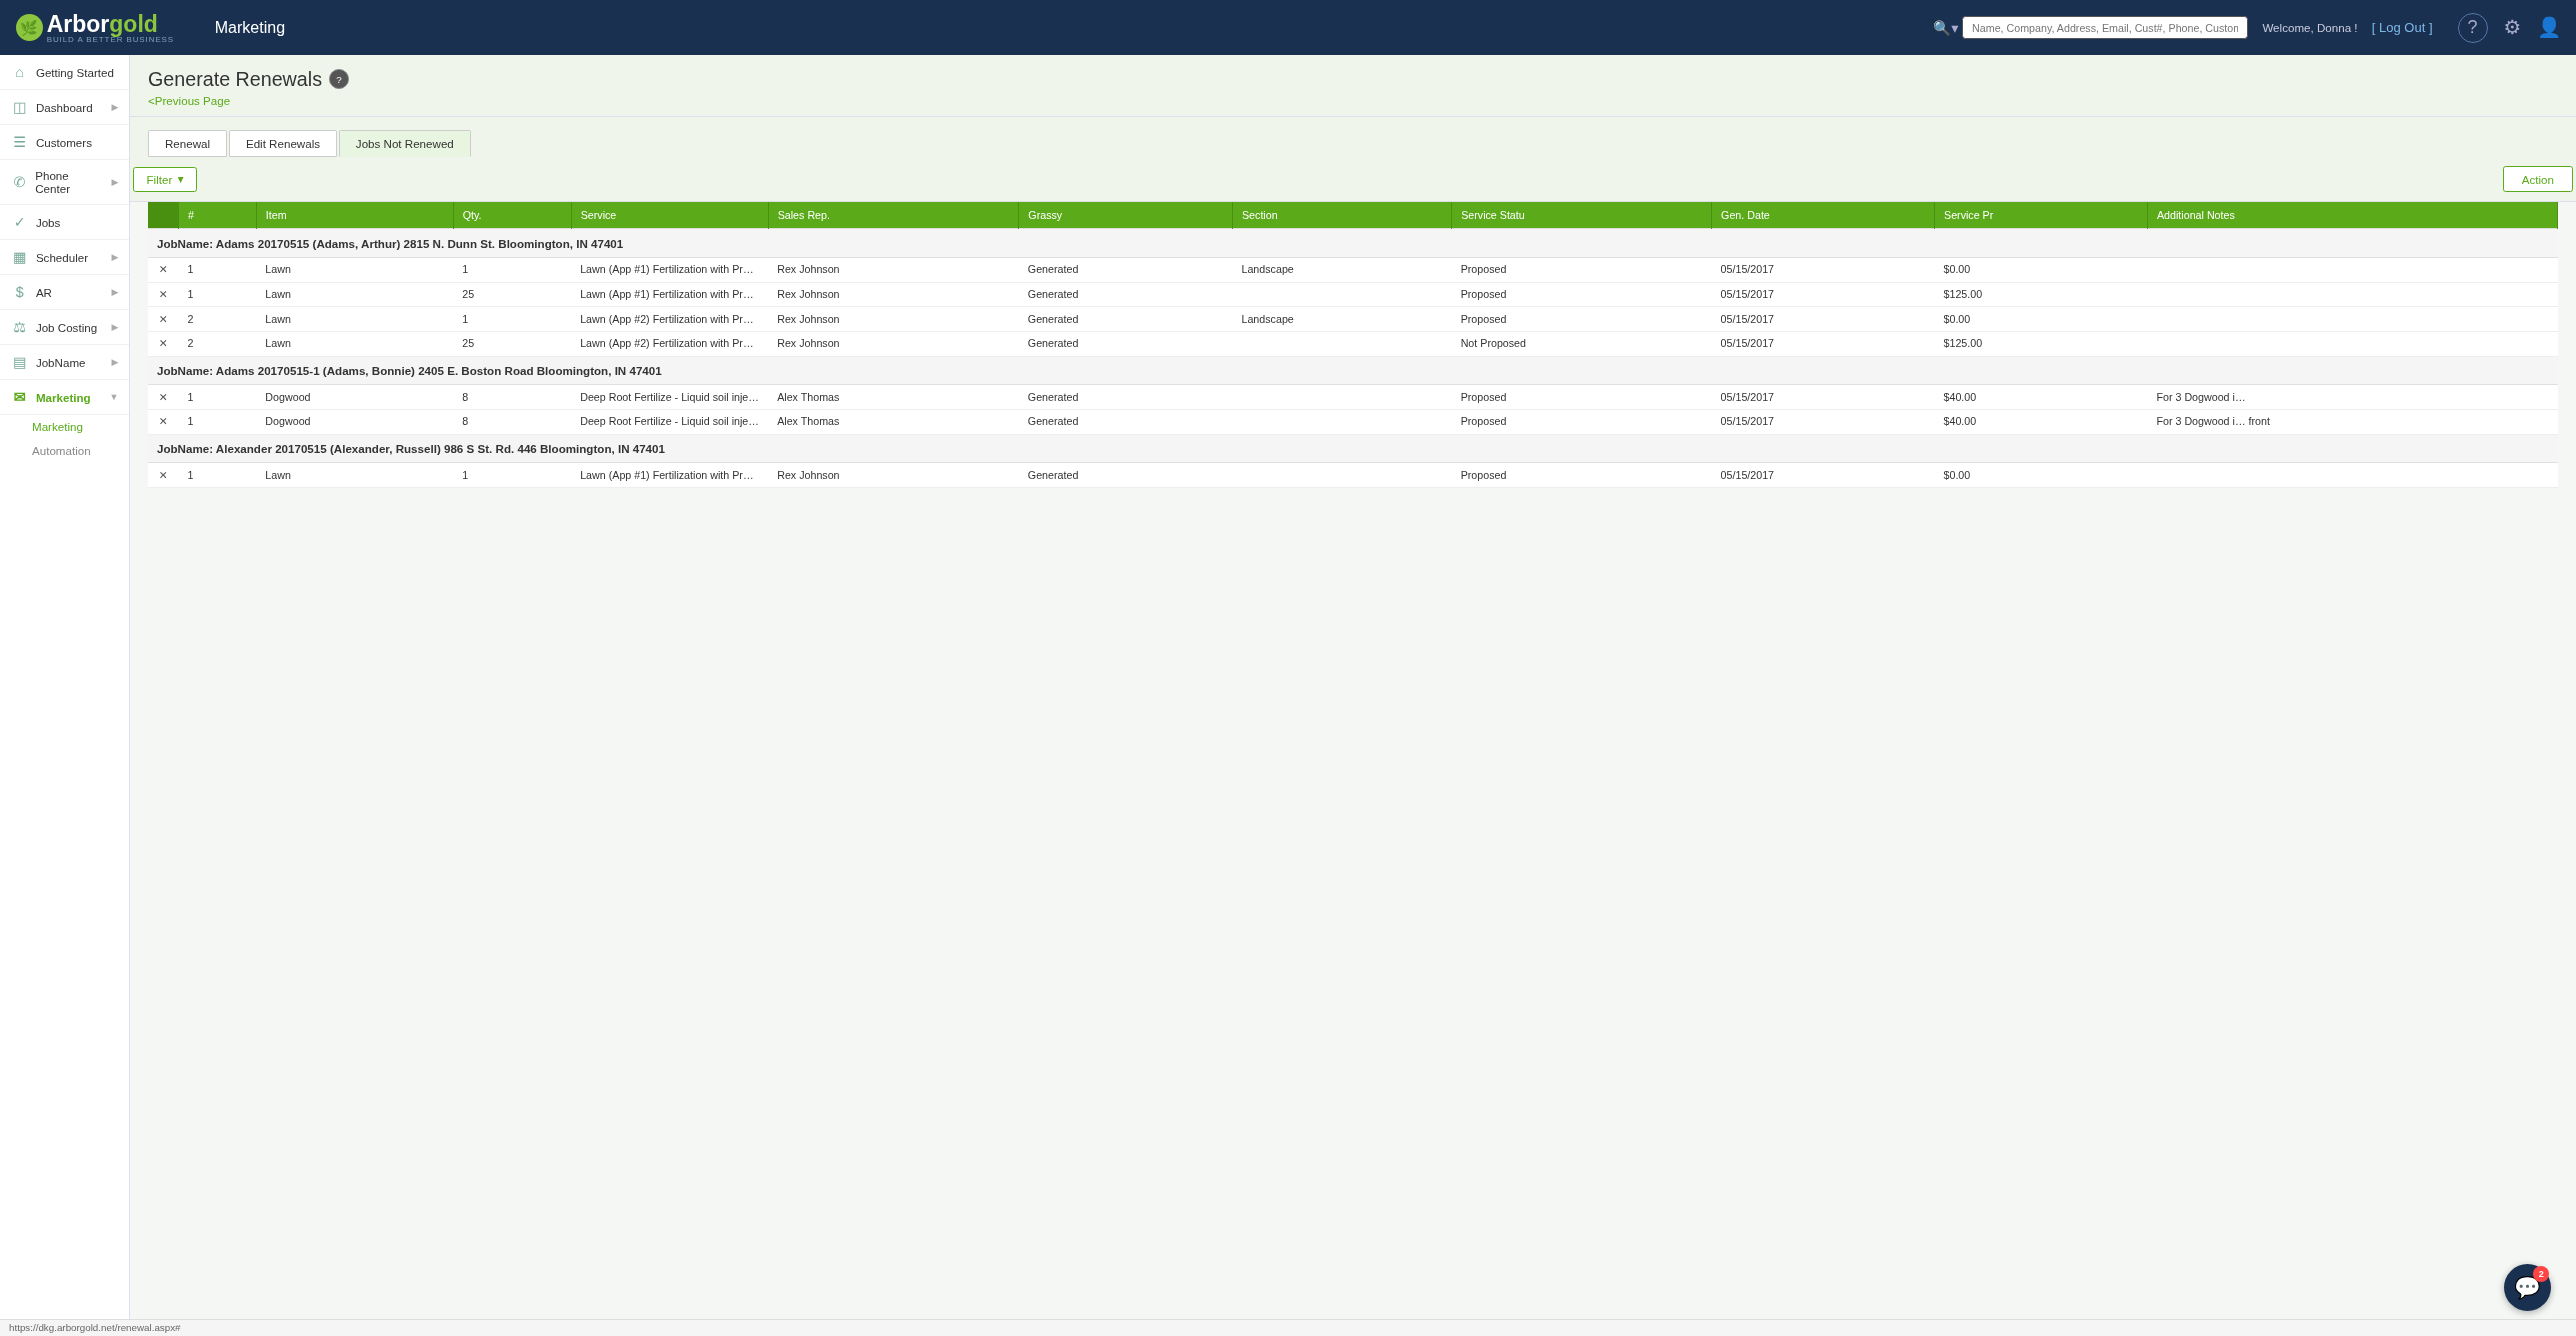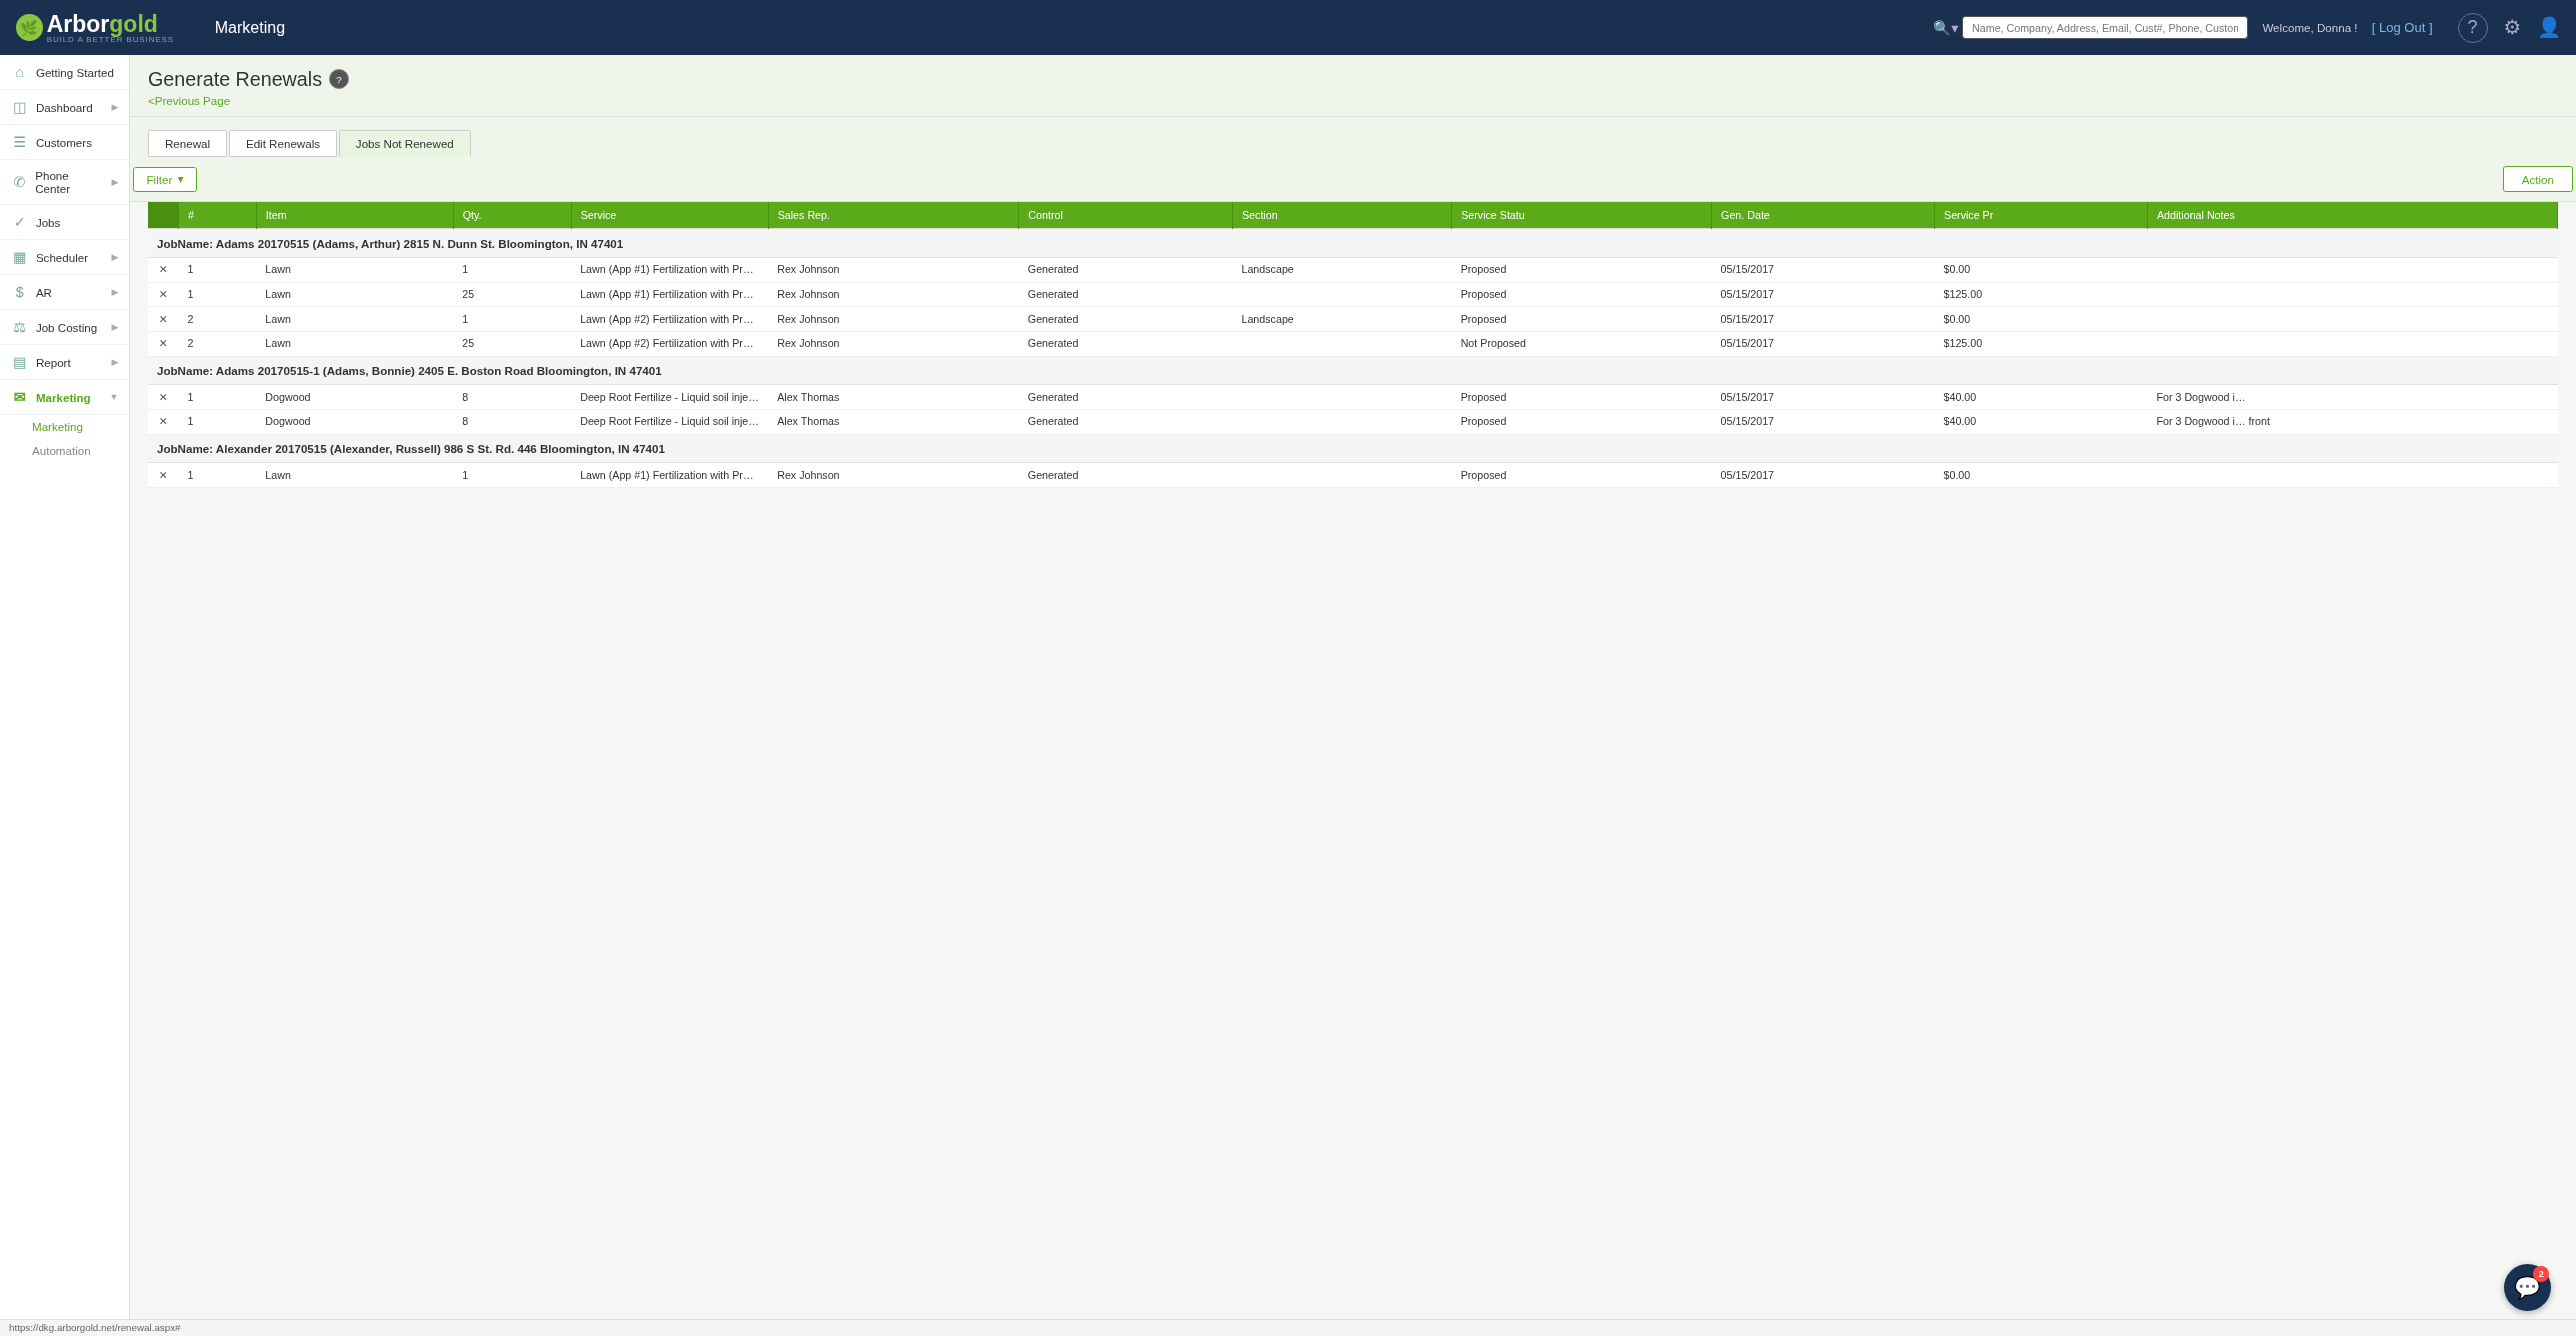--- a/index.html
+++ b/index.html
@@ -204,21 +204,21 @@
       <span>AR</span>
       <span class="arrow">▶</span>
     </div>
     <div class="sidebar-item">
       <span class="icon">⚖</span>
       <span>Job Costing</span>
       <span class="arrow">▶</span>
     </div>
     <div class="sidebar-item">
       <span class="icon">▤</span>
-      <span>Report</span>
+      <span>JobName</span>
       <span class="arrow">▶</span>
     </div>
     <div class="sidebar-item green-active">
       <span class="icon" style="color:#5aaa1a;">✉</span>
       <span>Marketing</span>
       <span class="arrow">▼</span>
     </div>
     <div class="sidebar-sub">Marketing</div>
     <div class="sidebar-sub-2">Automation</div>
   </aside>
@@ -249,21 +249,21 @@
     <div class="table-wrapper">
       <table>
         <thead>
           <tr>
             <th class="th-green-bar"></th>
             <th>#</th>
             <th>Item</th>
             <th>Qty.</th>
             <th style="width:197px;">Service</th>
             <th>Sales Rep.</th>
-            <th>Control</th>
+            <th>Grassy</th>
             <th>Section</th>
             <th>Service Statu</th>
             <th>Gen. Date</th>
             <th>Service Pr</th>
             <th>Additional Notes</th>
           </tr>
         </thead>
         <tbody id="table-body">
         <tr class="group-row">
               <td colspan="12"><span class="bold">JobName: </span><span class="bold">Adams 20170515 (Adams, Arthur) 2815 N. Dunn St. Bloomington, IN 47401</span></td>

